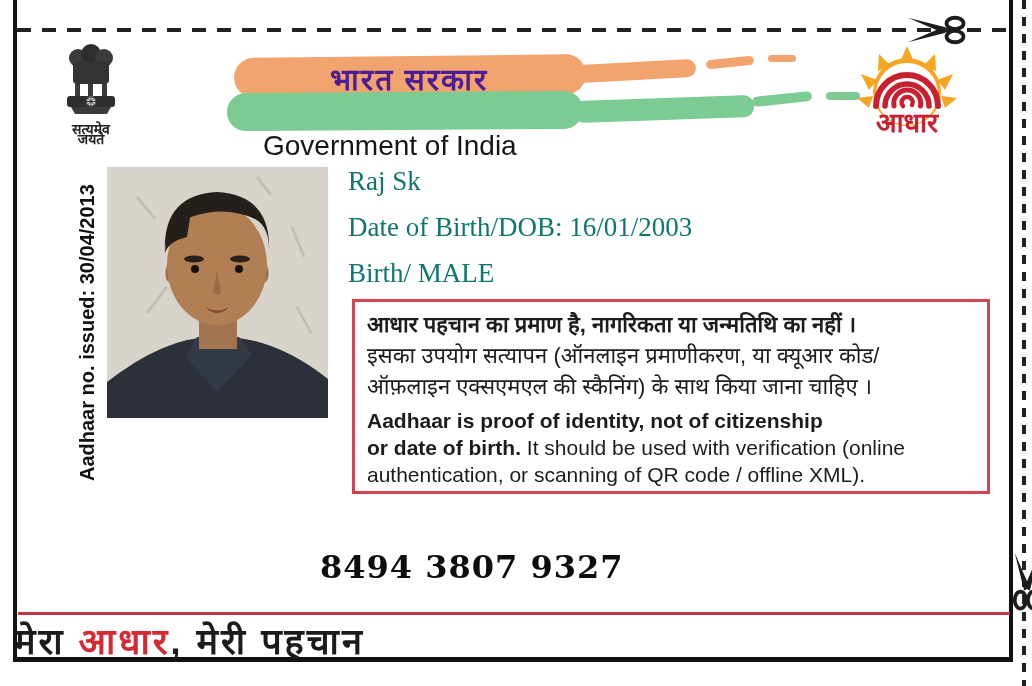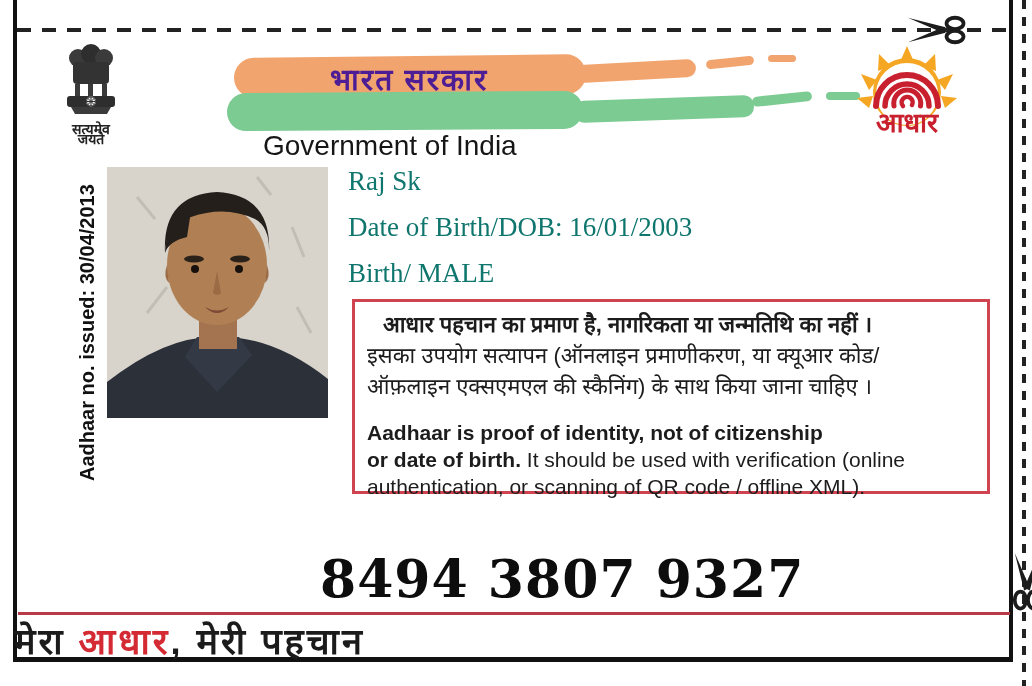--- a/index.html
+++ b/index.html
@@ -46,26 +46,26 @@
   .issue-note{position:absolute;left:76px;top:481px;width:332px;height:28px;
     transform:rotate(-90deg);transform-origin:0 0;
     font-size:20px;font-weight:bold;color:#111;white-space:nowrap;}
   
   .holder{position:absolute;left:348px;top:158px;font-family:"Liberation Serif",serif;color:#0f766e;}
   .holder .line{font-size:27px;line-height:46px;}
   
   .disclaimer{position:absolute;left:352px;top:299px;width:610px;height:174px;
     border:3px solid var(--box-border-red,#CF4450);padding:7px 10px 8px 12px;color:#1c1c1c;}
   .disc-hi{font-size:22px;line-height:31px;}
-  .disc-hi-bold{font-weight:bold;margin-left:16px;}
-  .disc-en{font-size:21px;line-height:27px;margin-top:17px;}
+  .disc-hi-bold{font-weight:bold;}
+  .disc-en{font-size:21px;line-height:27px;margin-top:5px;}
   .disc-en b{font-weight:bold;}
   
   .aadhaar-number{position:absolute;left:320px;top:548px;font-family:"DejaVu Serif",serif;
-    font-weight:bold;font-size:52px;color:#0d0d0d;letter-spacing:1px;}
+    font-weight:bold;font-size:32px;color:#0d0d0d;letter-spacing:1px;}
   .red-line{position:absolute;left:18px;top:612px;width:992px;height:3px;background:var(--line-red,#B93A47);}
   .tagline{position:absolute;left:14px;top:616px;width:996px;
     font-size:36px;font-weight:bold;color:#1b1b1b;letter-spacing:3px;}
   .tagline .hl{color:var(--tagline-red,#D42A33);}
 </style>
 </head>
 <body>
 
 <div class="canvas">
 

